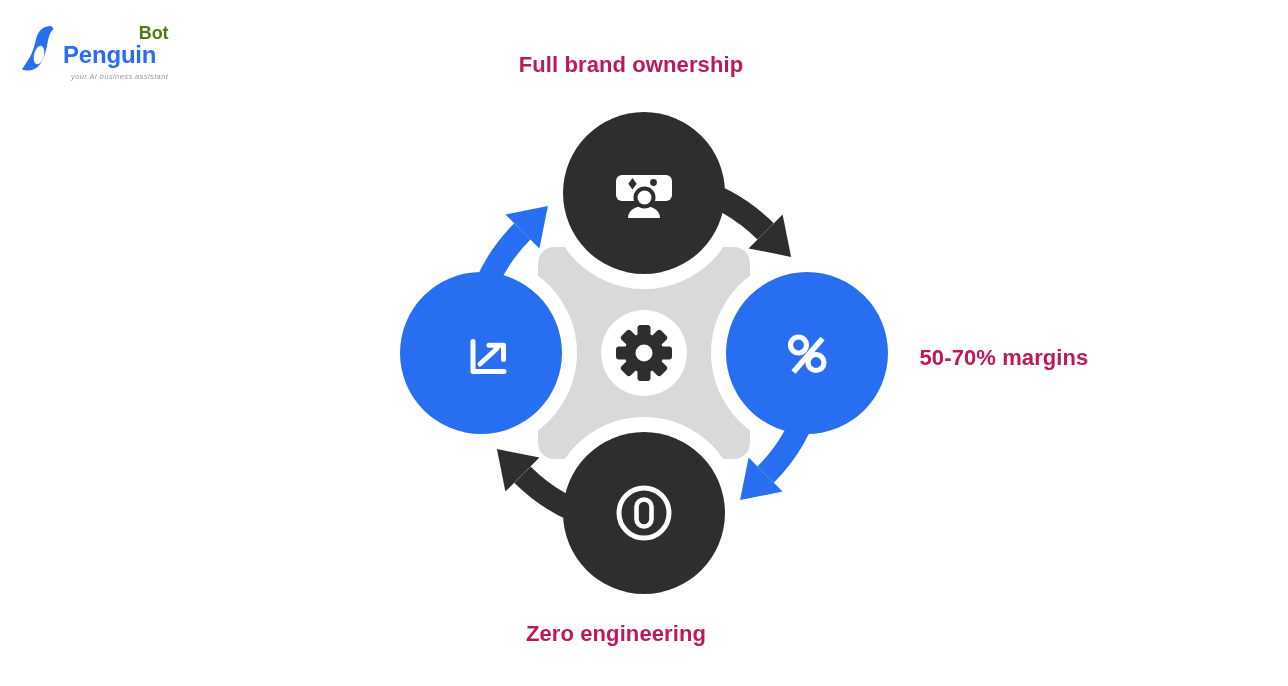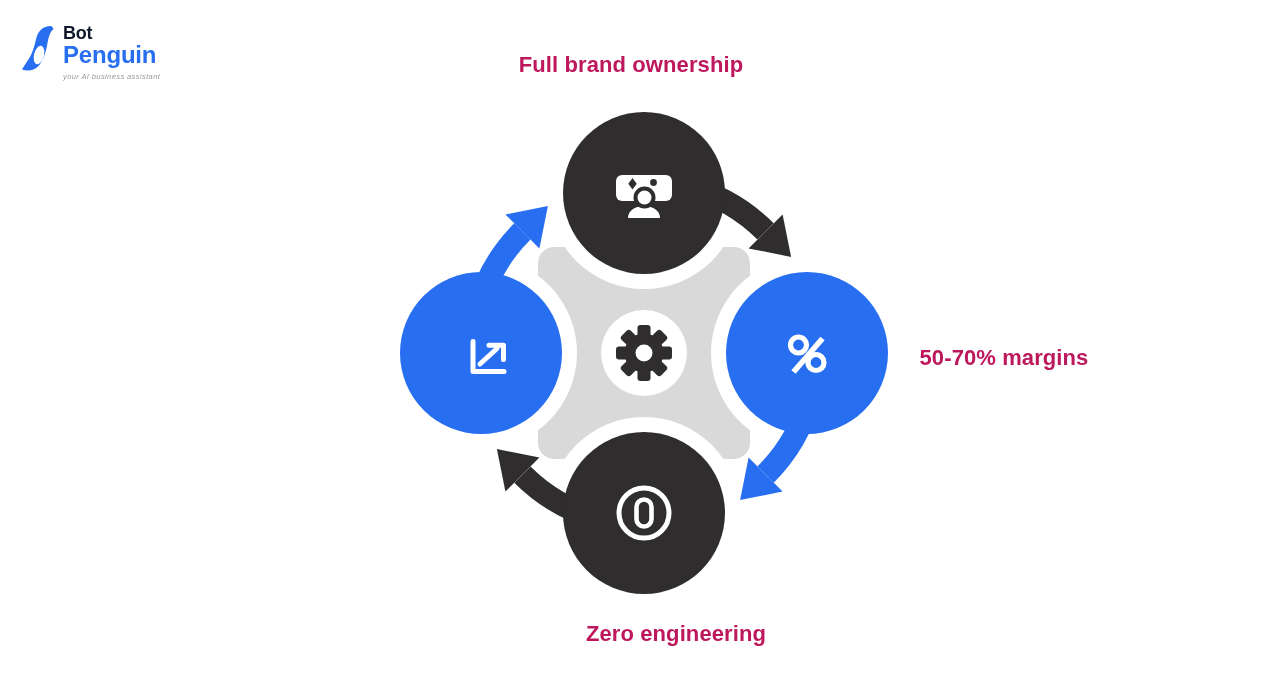--- a/index.html
+++ b/index.html
@@ -8,34 +8,34 @@
     background:#FFFFFF;
     font-family:"Liberation Sans", sans-serif;
     overflow:hidden;
   }
   .stage{position:relative;width:1288px;height:686px;}
   .diagram{position:absolute;left:0;top:0;}
 
   
   .logo{position:absolute;left:20px;top:24px;display:flex;align-items:flex-start;gap:7px;}
   .logo-text{display:flex;flex-direction:column;}
-  .logo-bot{font-size:18px;font-weight:700;color:#0f172a;line-height:1.0;letter-spacing:-0.2px;}
+  .logo-bot{font-size:18px;font-weight:700;color:#4d7c0f;line-height:1.0;letter-spacing:-0.2px;text-align:right;}
   .logo-penguin{font-size:24px;font-weight:700;color:#276EF1;line-height:1.1;letter-spacing:-0.2px;}
-  .logo-tagline{font-size:7.5px;font-style:italic;color:#9a9a9a;margin-top:4px;letter-spacing:0.4px;}
+  .logo-tagline{font-size:7.5px;font-style:italic;color:#9a9a9a;margin-top:4px;letter-spacing:0.4px;margin-left:8px;}
 
   
   .node-label{
     position:absolute;
     transform:translate(-50%,-50%);
     font-size:22px;font-weight:700;color:#be185d;
     white-space:nowrap;letter-spacing:0.1px;
   }
   .lbl-top{left:631px;top:65px;}
   .lbl-right{left:1004px;top:358px;}
-  .lbl-bottom{left:676px;top:634px;}
+  .lbl-bottom{left:616px;top:634px;}
   .lbl-left{left:266px;top:358px;}
 </style>
 </head>
 <body>
 
 <div class="stage">
 
   <div class="logo">
     <svg width="36" height="50" viewBox="0 0 36 50" aria-hidden="true">
       <path fill="#276EF1" d="M31 2 C24 2 19 6 17 12 C15 18 14 26 10 33 C7 38 4 42 2 45.5 C8 47.5 14 46.5 18 42.5 C23 37.5 26 28 27.5 19 C28.5 13 30.5 7 33.5 5 C33 3.5 32 2.5 31 2 Z"></path>

